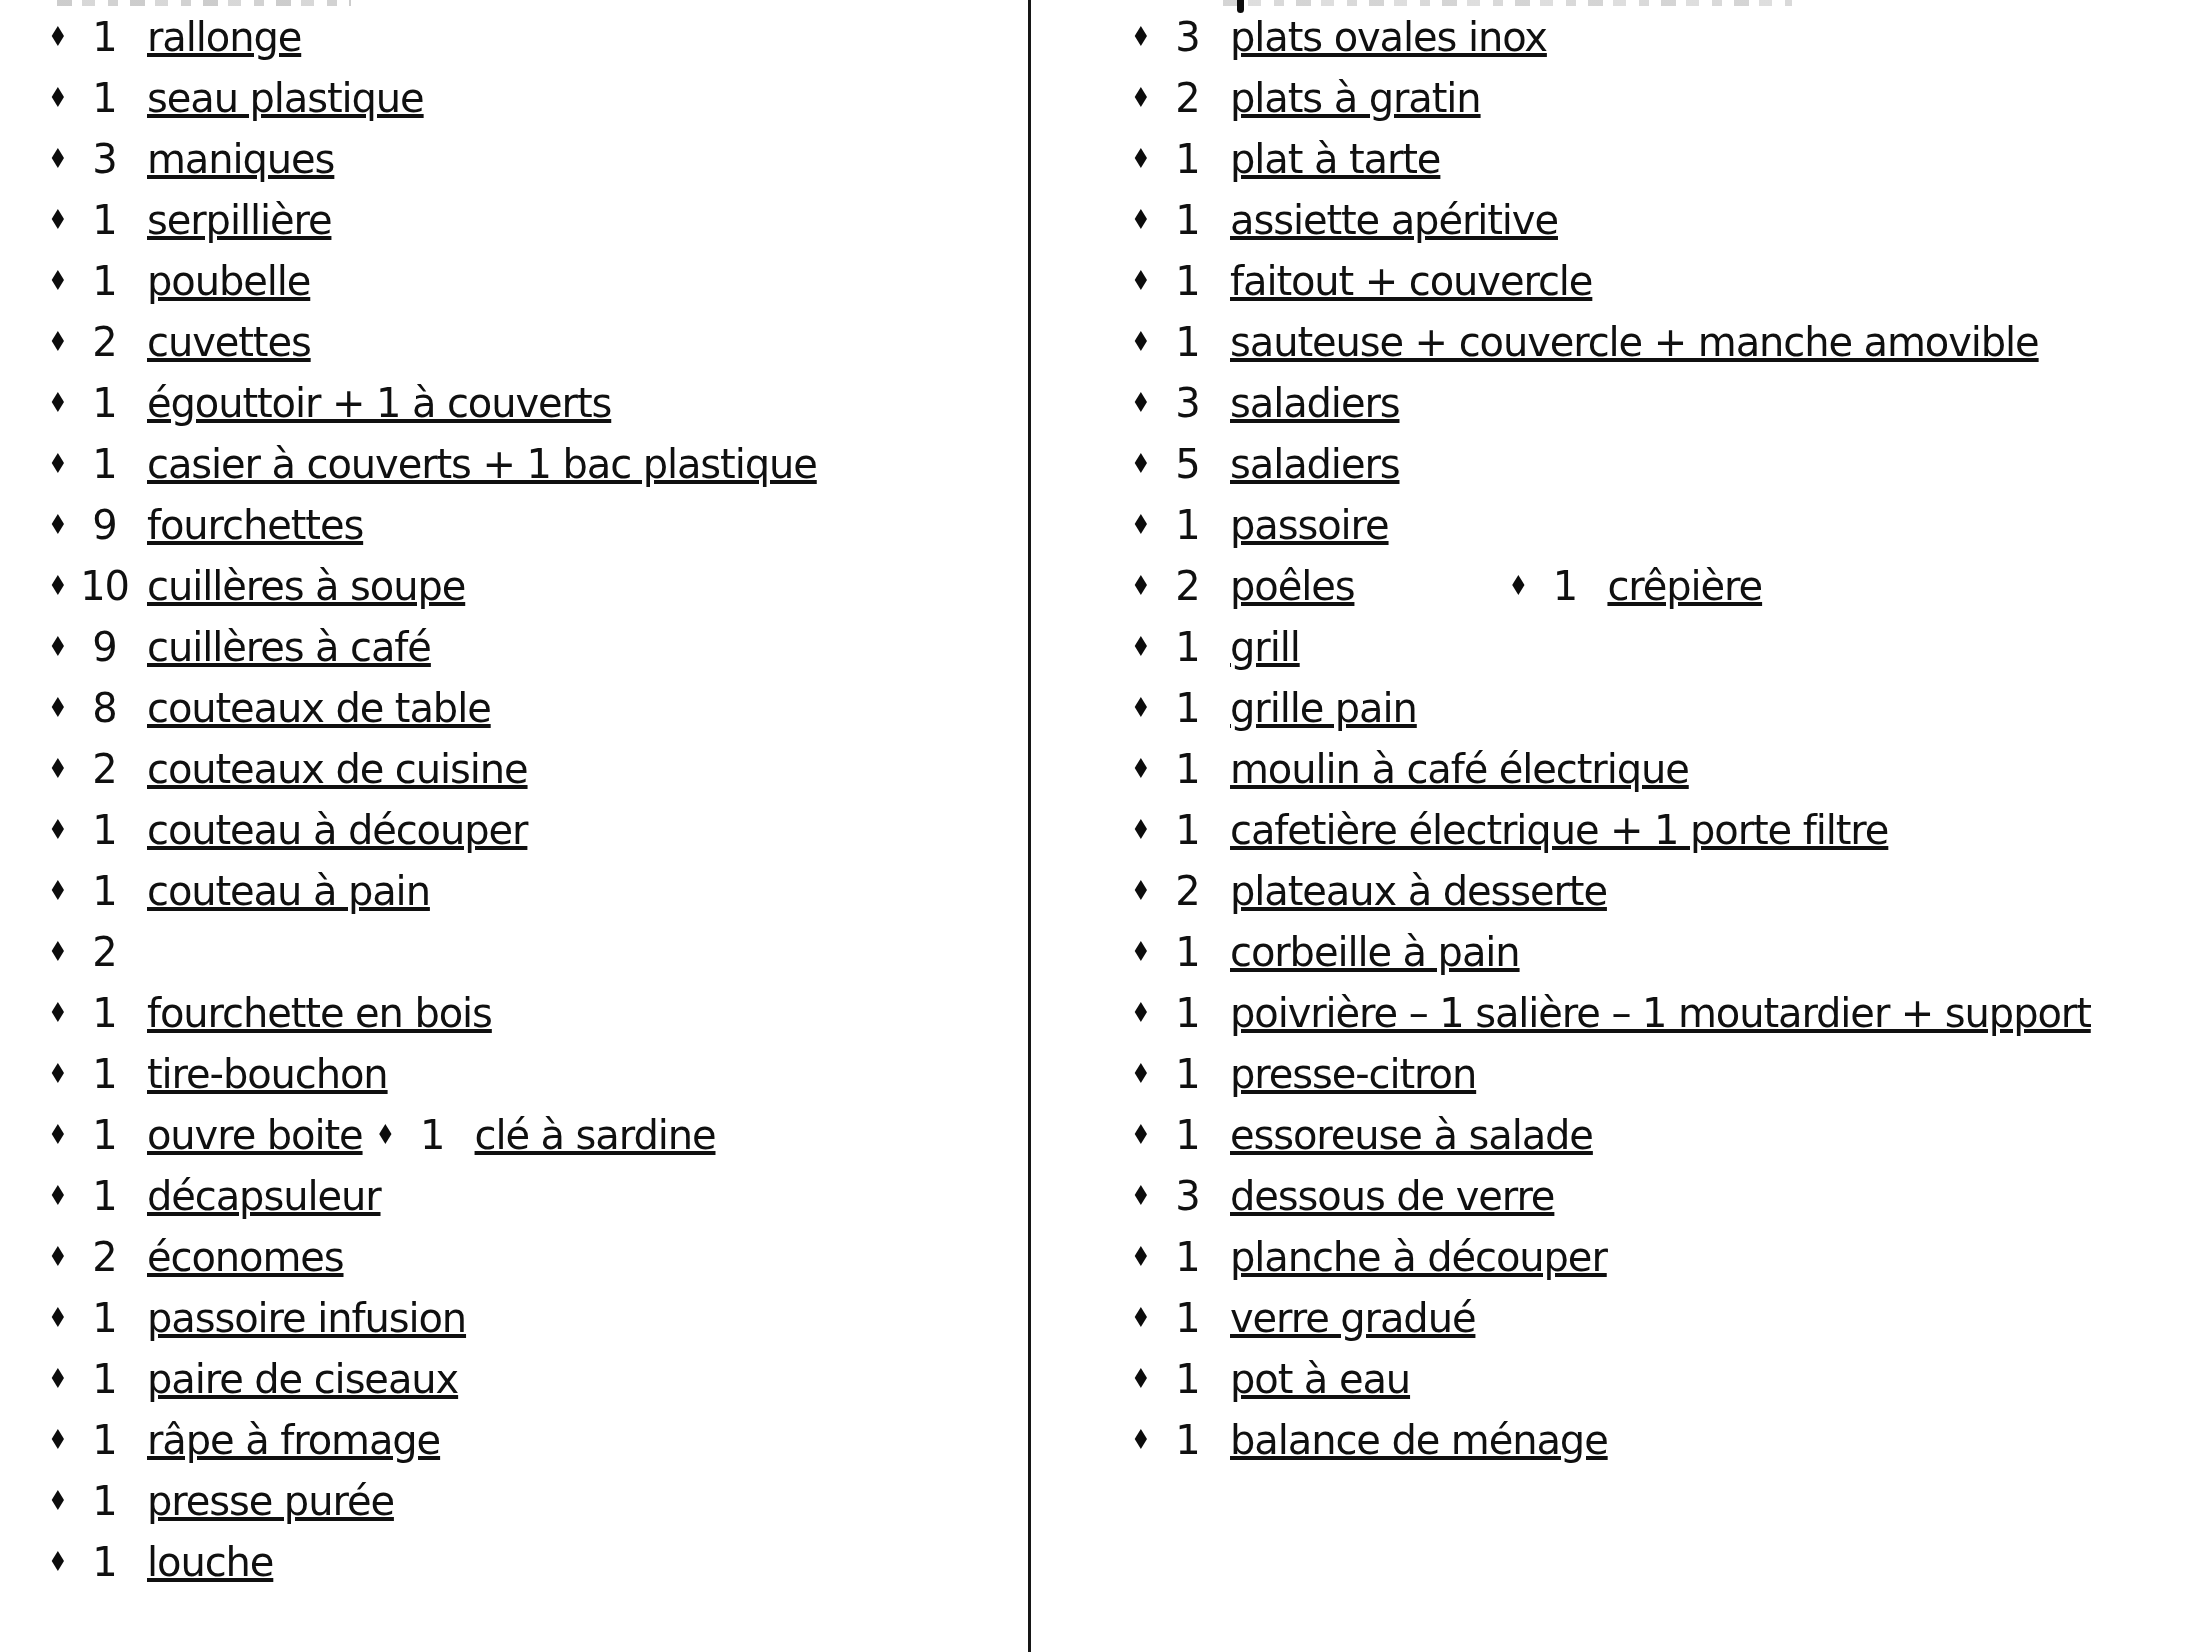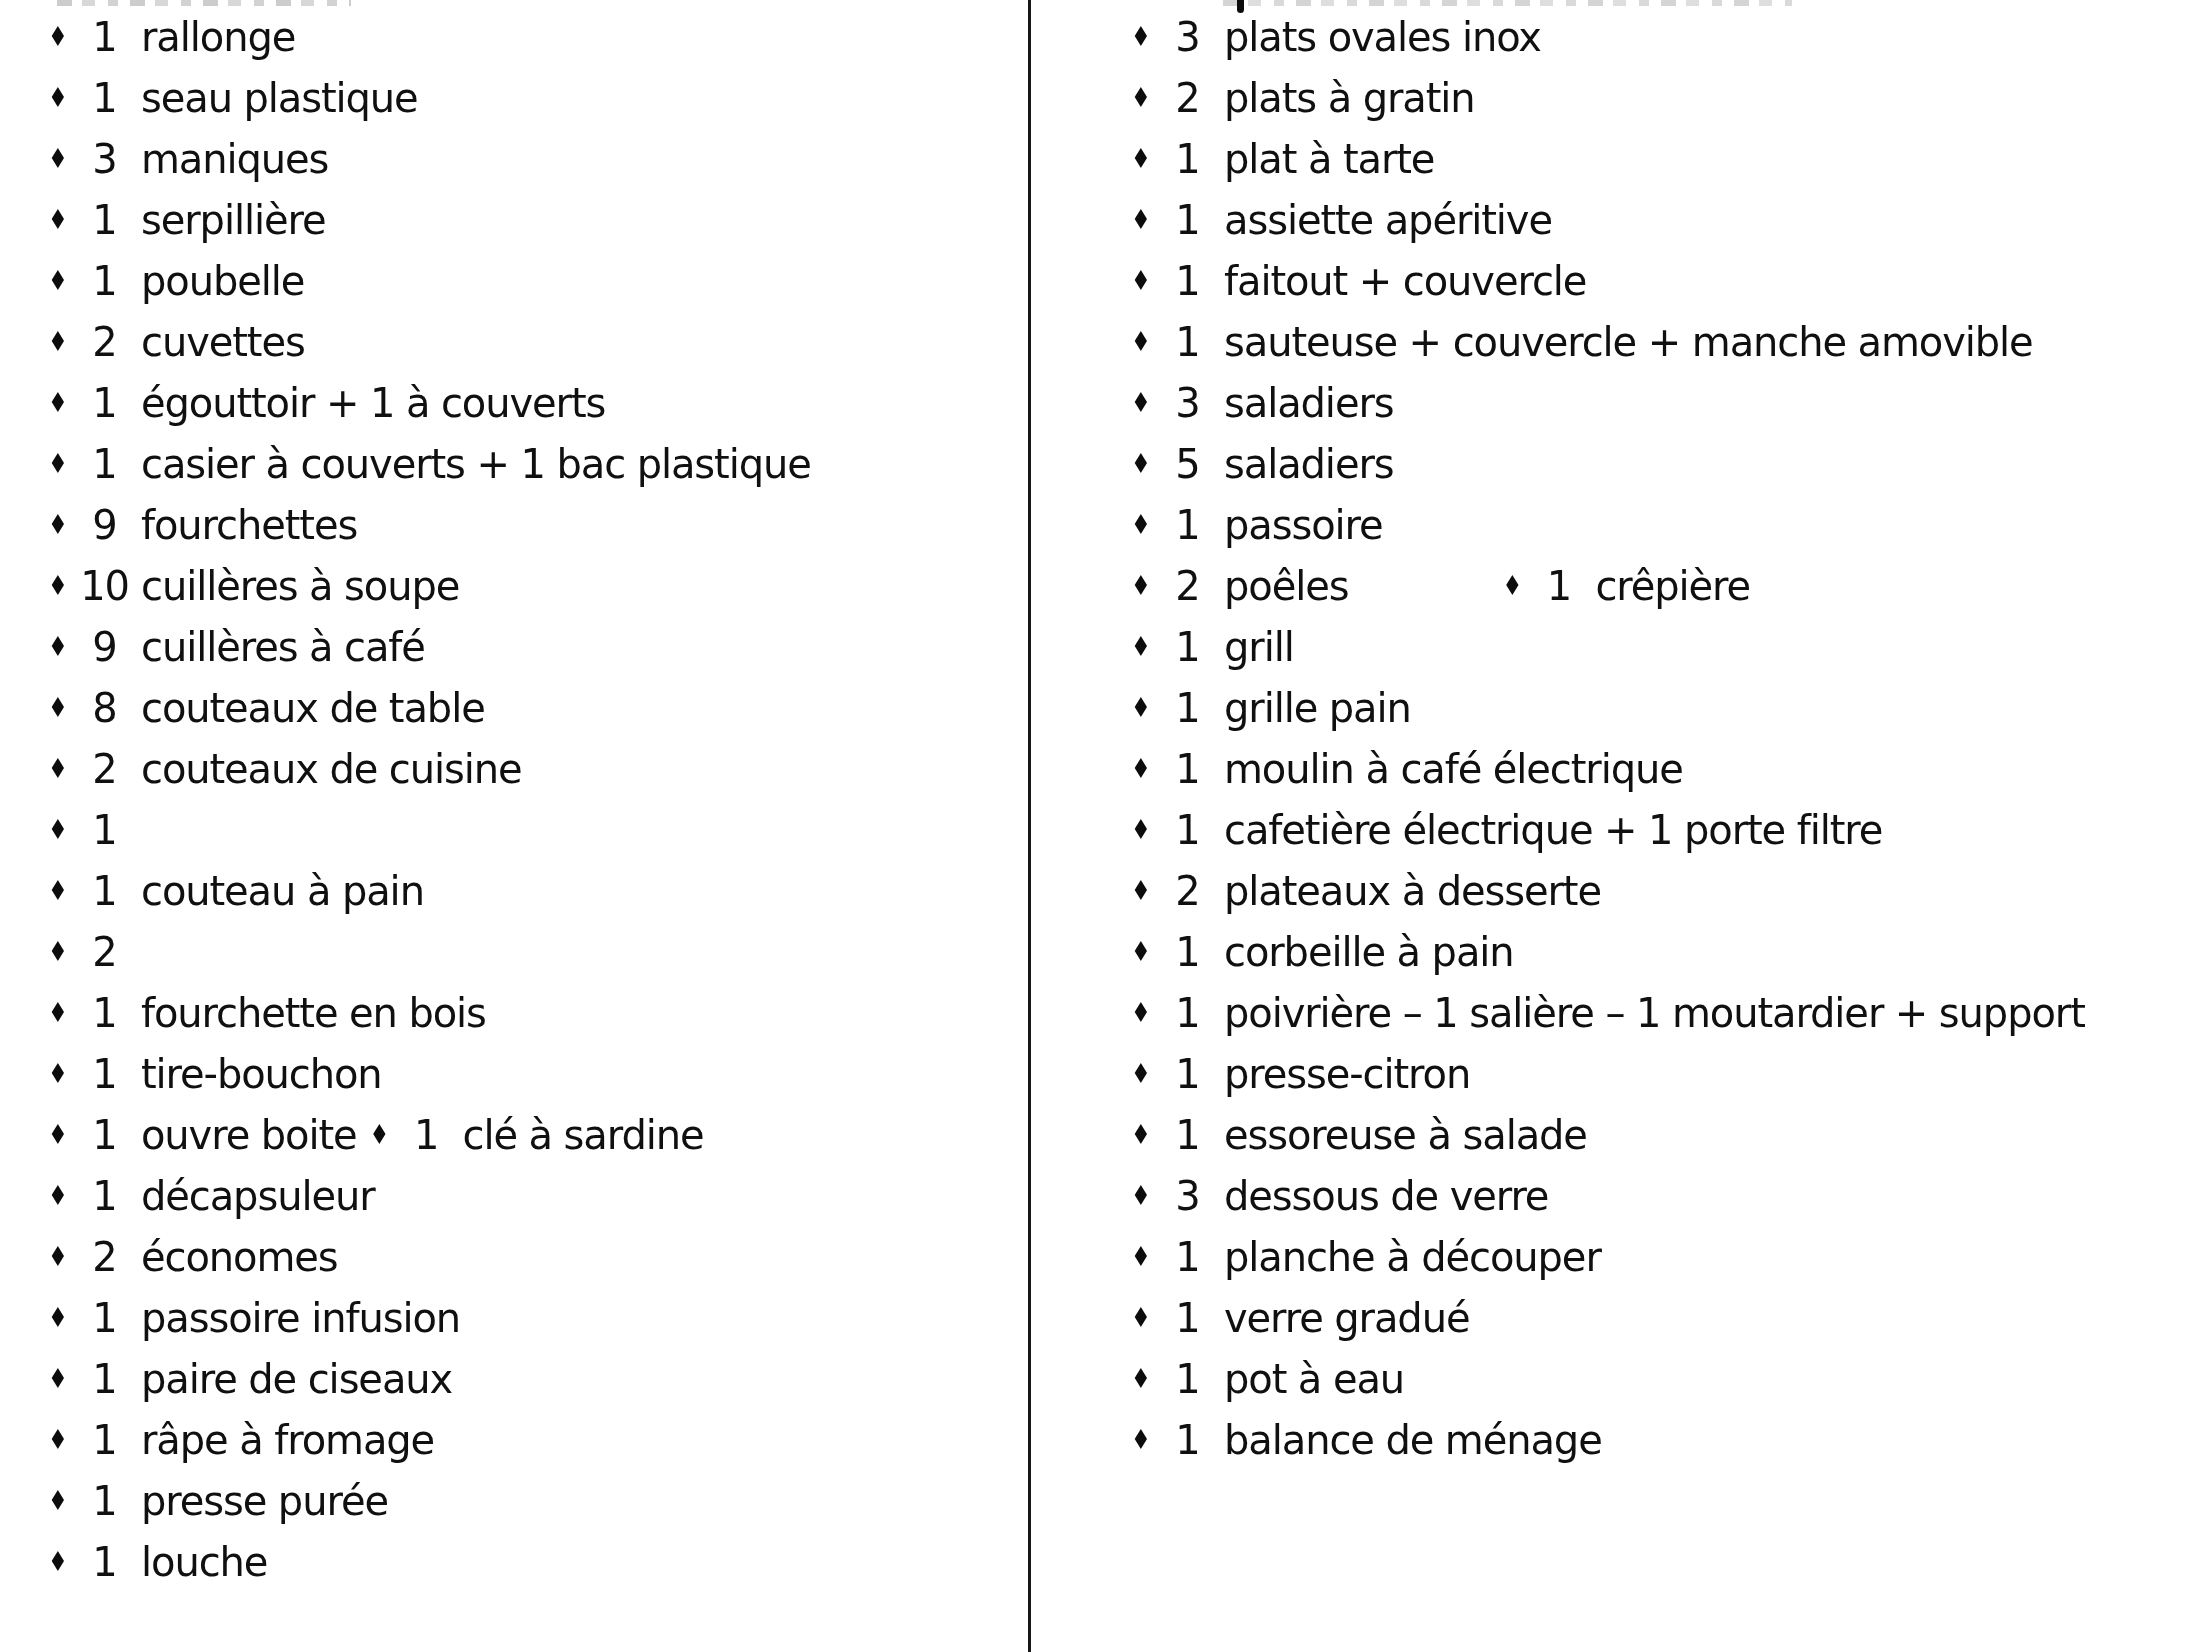--- a/index.html
+++ b/index.html
@@ -36,21 +36,21 @@
     letter-spacing:0;
     color:#0c0c0c;
     text-align:left;
     transform:scaleY(1.25);
   }
   .num{
     flex:0 0 auto;
     width:51px;
     text-align:center;
   }
-  .label{margin-left:11px;}
+  .label{margin-left:17px;text-decoration:underline;}
   
   .cutoff-frag{
     position:absolute;top:0;height:6.4px;
     background:repeating-linear-gradient(90deg,
       #9a9a9a 0 14.7px, transparent 14.7px 25px,
       #b0b0b0 25px 38px, transparent 38px 51px,
       #a5a5a5 51px 61px, transparent 61px 73px);
     opacity:.5;
   }
   #frag-left{left:57px;width:294px;}
@@ -138,20 +138,21 @@
           <span class="label">couteaux de table</span>
         </li>
         <li class="row">
           <span class="bullet">♦</span>
           <span class="num">2</span>
           <span class="label">couteaux de cuisine</span>
         </li>
         <li class="row">
           <span class="bullet">♦</span>
           <span class="num">1</span>
+          <span class="label">couteau à découper</span>
         </li>
         <li class="row">
           <span class="bullet">♦</span>
           <span class="num">1</span>
           <span class="label">couteau à pain</span>
         </li>
         <li class="row">
           <span class="bullet">♦</span>
           <span class="num">2</span>
         </li>

